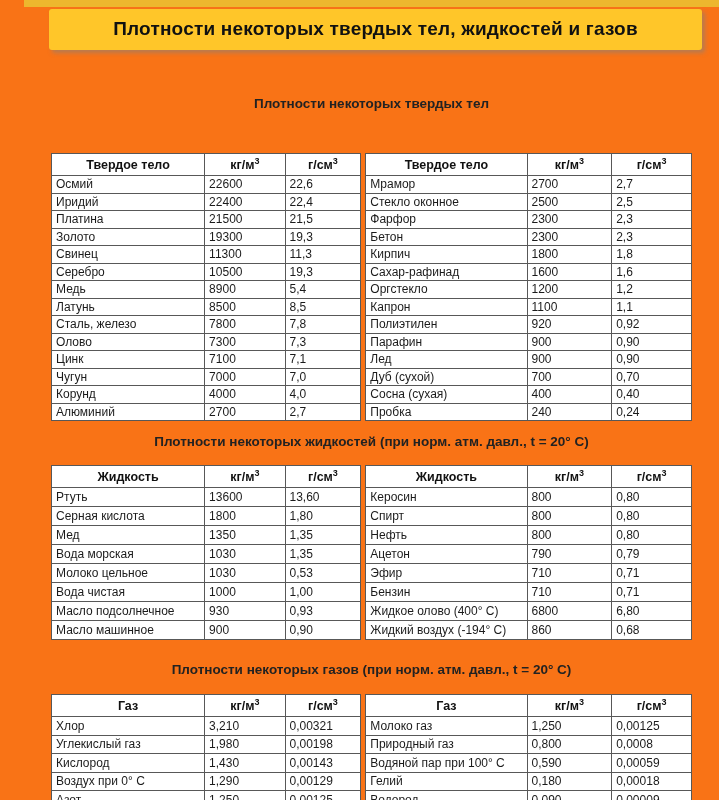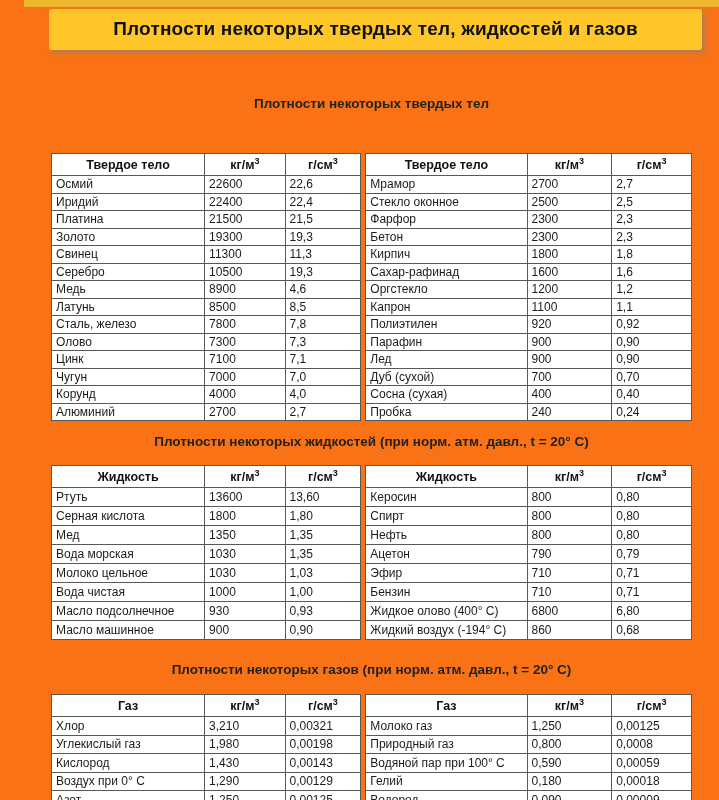--- a/index.html
+++ b/index.html
@@ -127,21 +127,21 @@
             <td data-name="item-value">11,3</td>
           </tr>
           <tr data-name="table-row">
             <td data-name="item-name">Серебро</td>
             <td data-name="item-value">10500</td>
             <td data-name="item-value">19,3</td>
           </tr>
           <tr data-name="table-row">
             <td data-name="item-name">Медь</td>
             <td data-name="item-value">8900</td>
-            <td data-name="item-value">4,6</td>
+            <td data-name="item-value">5,4</td>
           </tr>
           <tr data-name="table-row">
             <td data-name="item-name">Латунь</td>
             <td data-name="item-value">8500</td>
             <td data-name="item-value">8,5</td>
           </tr>
           <tr data-name="table-row">
             <td data-name="item-name">Сталь, железо</td>
             <td data-name="item-value">7800</td>
             <td data-name="item-value">7,8</td>
@@ -283,21 +283,21 @@
             <td data-name="item-value">1,35</td>
           </tr>
           <tr data-name="table-row">
             <td data-name="item-name">Вода морская</td>
             <td data-name="item-value">1030</td>
             <td data-name="item-value">1,35</td>
           </tr>
           <tr data-name="table-row">
             <td data-name="item-name">Молоко цельное</td>
             <td data-name="item-value">1030</td>
-            <td data-name="item-value">1,03</td>
+            <td data-name="item-value">0,53</td>
           </tr>
           <tr data-name="table-row">
             <td data-name="item-name">Вода чистая</td>
             <td data-name="item-value">1000</td>
             <td data-name="item-value">1,00</td>
           </tr>
           <tr data-name="table-row">
             <td data-name="item-name">Масло подсолнечное</td>
             <td data-name="item-value">930</td>
             <td data-name="item-value">0,93</td>

